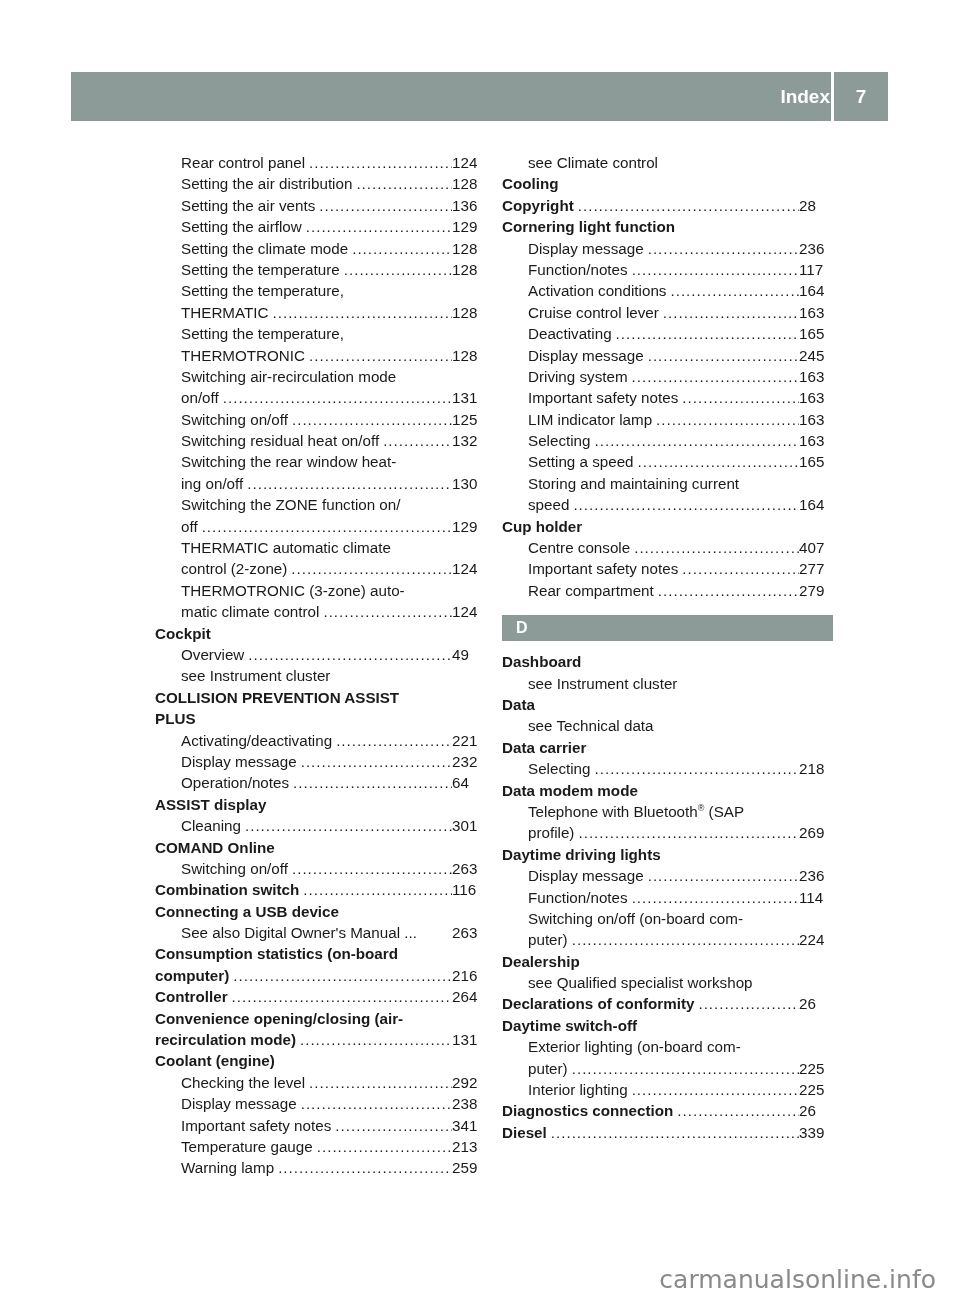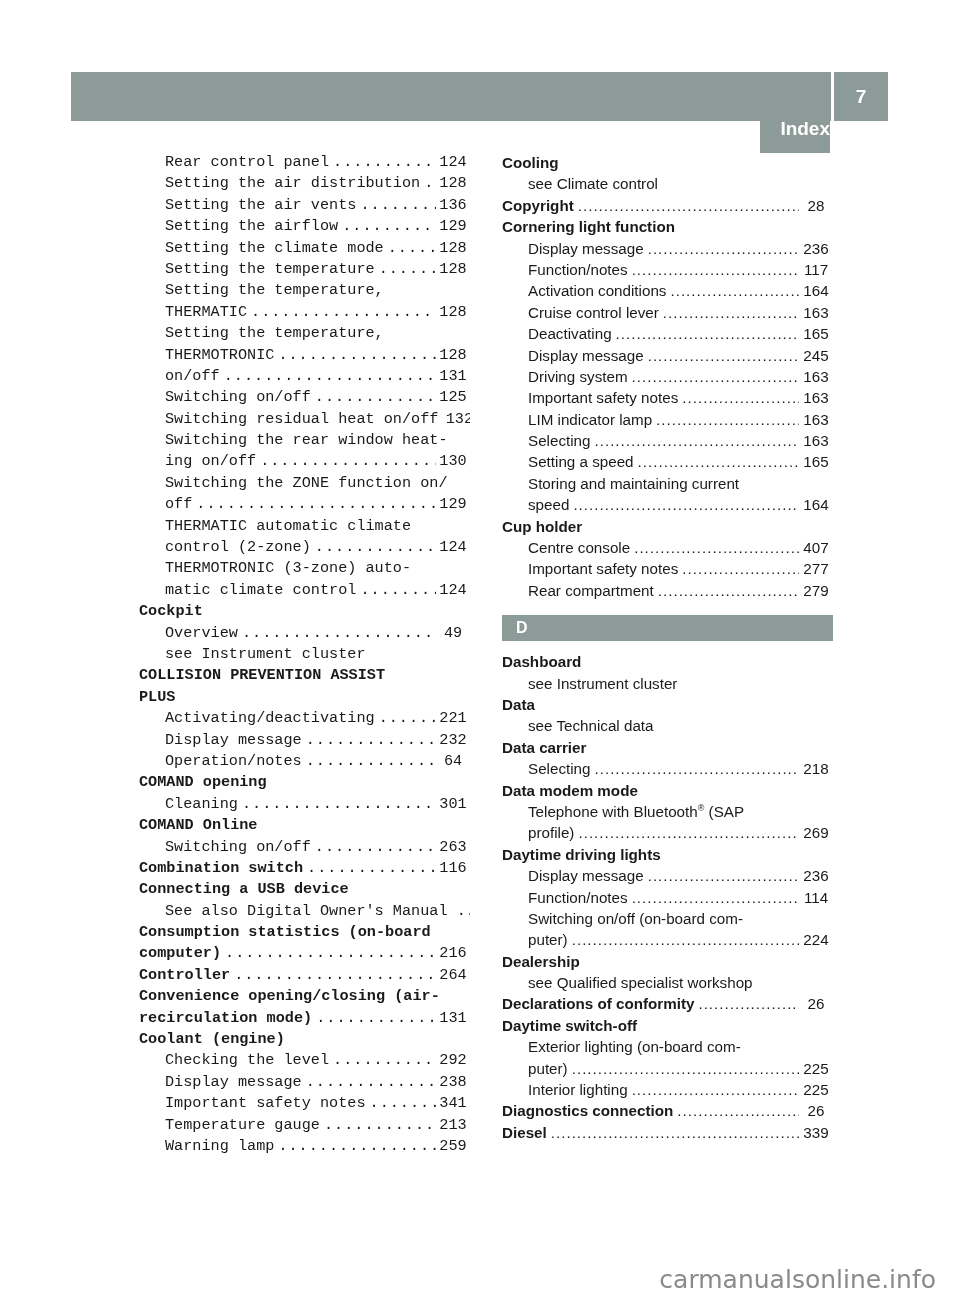--- a/index.html
+++ b/index.html
@@ -1,34 +1,34 @@
 <!DOCTYPE html>
 <html><head>
 <meta charset="utf-8">
 <style>
   html, body { margin: 0; padding: 0; background: #ffffff; }
   body { width: 960px; height: 1302px; position: relative; overflow: hidden;
          font-family: "Liberation Sans", sans-serif; color: #1a1a1a; }
   .header-bar { position: absolute; left: 71px; top: 72px; width: 762px; height: 49px; background: #8c9a98; }
   .header-title { position: absolute; left: 760px; top: 72px; width: 70px; height: 49px; background: #8c9a98;
-                  color: #fff; font-weight: bold; font-size: 19px; line-height: 49px; text-align: right; padding-right: 0; margin-top: 32px; }
+                  color: #fff; font-weight: bold; font-size: 19px; line-height: 49px; text-align: right; padding-right: 0; }
   .header-sep { position: absolute; left: 831px; top: 72px; width: 3px; height: 49px; background: #ffffff; }
   .header-page { position: absolute; left: 834px; top: 72px; width: 54px; height: 49px; background: #8c9a98;
                  color: #fff; font-weight: bold; font-size: 19px; line-height: 49px; text-align: center; }
   .col { position: absolute; top: 152px; width: 331px; font-size: 15.2px; }
-  .col-left { left: 139px; font-family: Liberation Mono, monospace; }
+  .col-left { left: 155px; }
   .col-right { left: 502px; }
   .line { height: 21.4px; line-height: 21.4px; position: relative; white-space: nowrap; }
   .line.bold { font-weight: bold; }
   .line.ind { padding-left: 26px; }
   .entry { display: flex; align-items: baseline; overflow: hidden; }
   .entry .t { flex: 0 0 auto; padding-right: 4px; }
   .entry .d { flex: 1 1 auto; overflow: hidden; letter-spacing: 1px; font-weight: normal; }
   .entry .d::after { content: "................................................................................................................"; }
-  .entry .p { flex: 0 0 auto; width: 34px; text-align: center; font-weight: normal; }
+  .entry .p { flex: 0 0 auto; width: 34px; text-align: left; font-weight: normal; }
   .section-bar { height: 26px; background: #8c9a98; color: #fff; font-weight: bold; font-size: 16px;
                  line-height: 26px; padding-left: 14px; margin: 14px 0 10px 0; }
   .watermark { position: absolute; right: 24px; bottom: 8px; font-size: 25px; color: #8a8a8a;
                font-family: "DejaVu Sans", sans-serif; }
   sup { font-size: 9px; line-height: 0; }
 </style>
 </head>
 <body>
 
 <div class="header-bar"></div>
@@ -72,20 +72,21 @@
       <span class="t">THERMATIC</span>
       <span class="d"></span>
       <span class="p">128</span>
     </div>
     <div class="line ind">Setting the temperature,</div>
     <div class="line ind entry">
       <span class="t">THERMOTRONIC</span>
       <span class="d"></span>
       <span class="p">128</span>
     </div>
+    <div class="line ind">Switching air-recirculation mode</div>
     <div class="line ind entry">
       <span class="t">on/off</span>
       <span class="d"></span>
       <span class="p">131</span>
     </div>
     <div class="line ind entry">
       <span class="t">Switching on/off</span>
       <span class="d"></span>
       <span class="p">125</span>
     </div>
@@ -135,21 +136,21 @@
     <div class="line ind entry">
       <span class="t">Display message</span>
       <span class="d"></span>
       <span class="p">232</span>
     </div>
     <div class="line ind entry">
       <span class="t">Operation/notes</span>
       <span class="d"></span>
       <span class="p">64</span>
     </div>
-    <div class="line bold">COMAND opening</div>
+    <div class="line bold">ASSIST display</div>
     <div class="line ind entry">
       <span class="t">Cleaning</span>
       <span class="d"></span>
       <span class="p">301</span>
     </div>
     <div class="line bold">COMAND Online</div>
     <div class="line ind entry">
       <span class="t">Switching on/off</span>
       <span class="d"></span>
       <span class="p">263</span>
@@ -205,22 +206,22 @@
     </div>
     <div class="line ind entry">
       <span class="t">Warning lamp</span>
       <span class="d"></span>
       <span class="p">259</span>
     </div>
   </div>
 
 <div class="col col-right">
   <div id="col-right-c">
+      <div class="line ind">see Climate control</div>
       <div class="line bold">Cooling</div>
-      <div class="line ind">see Climate control</div>
       <div class="line bold entry">
         <span class="t">Copyright</span>
         <span class="d"></span>
         <span class="p">28</span>
       </div>
       <div class="line bold">Cornering light function</div>
       <div class="line ind entry">
         <span class="t">Display message</span>
         <span class="d"></span>
         <span class="p">236</span>

